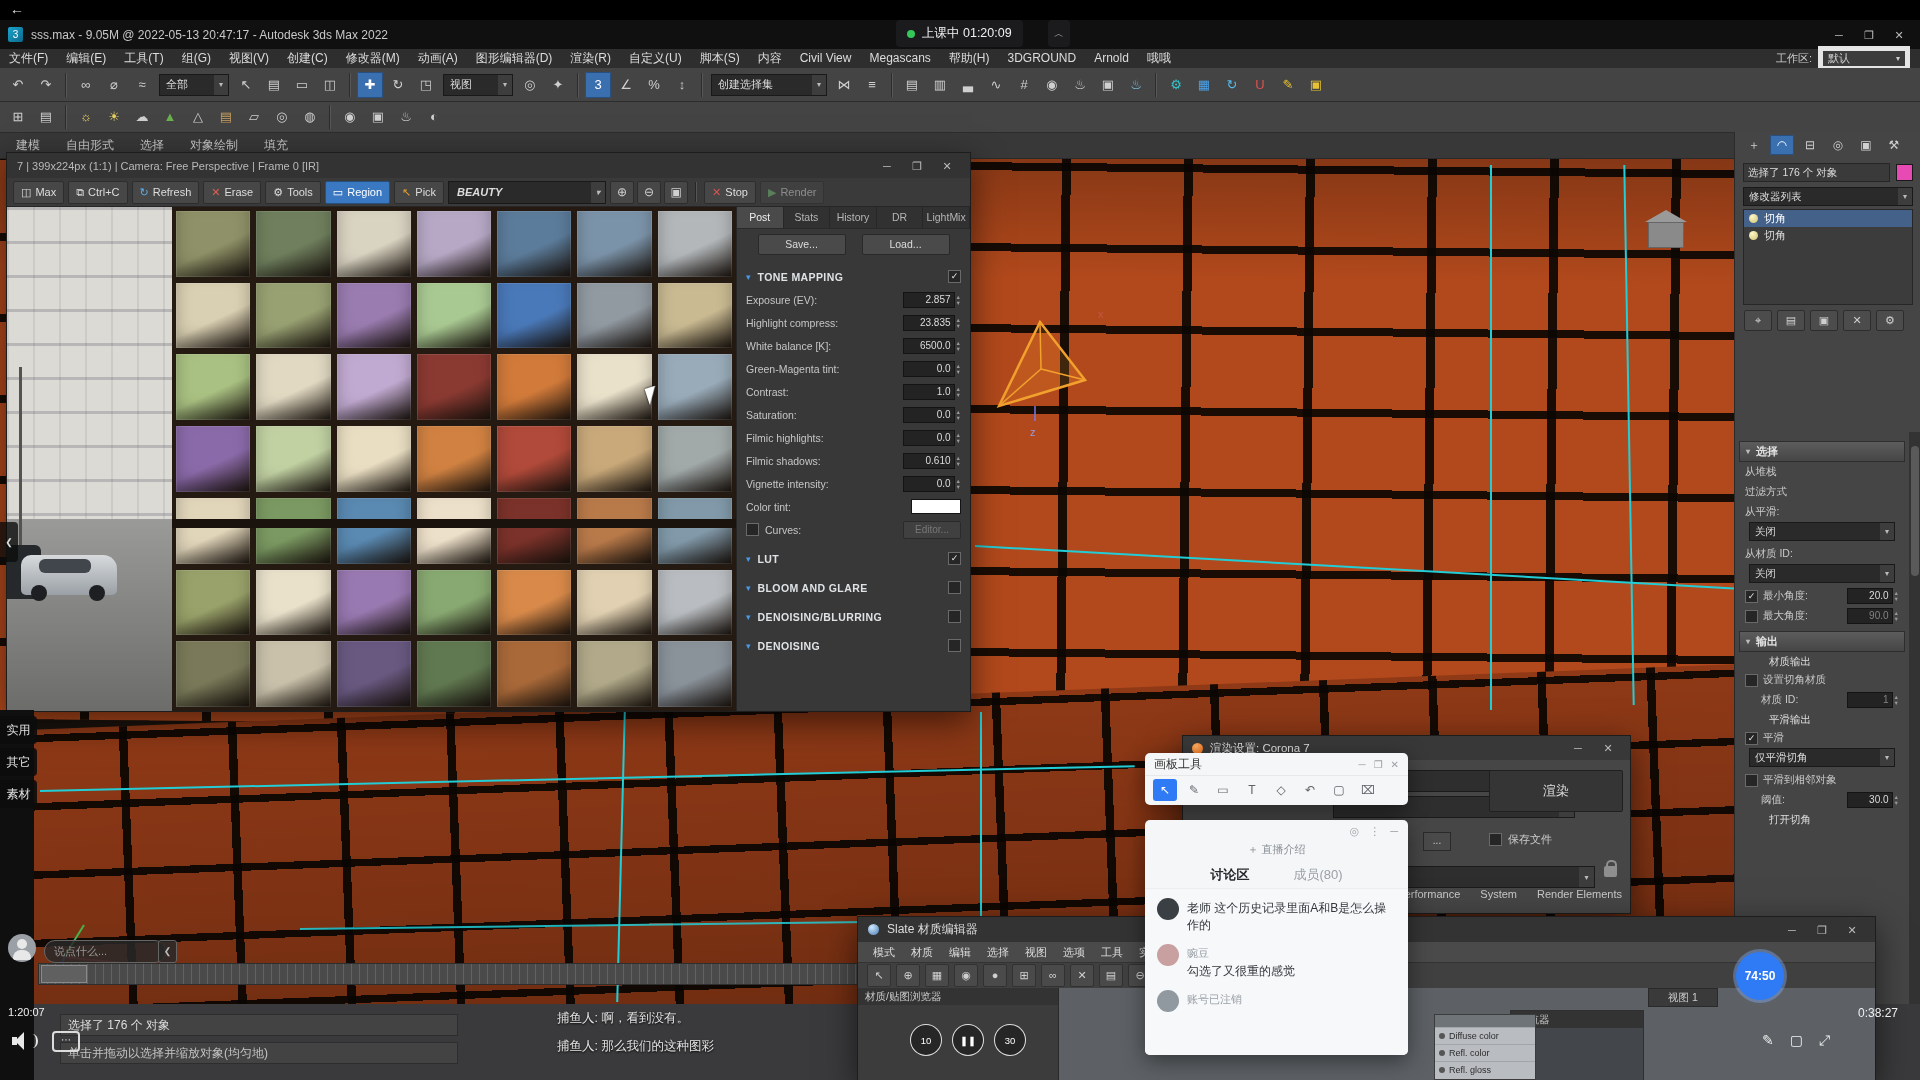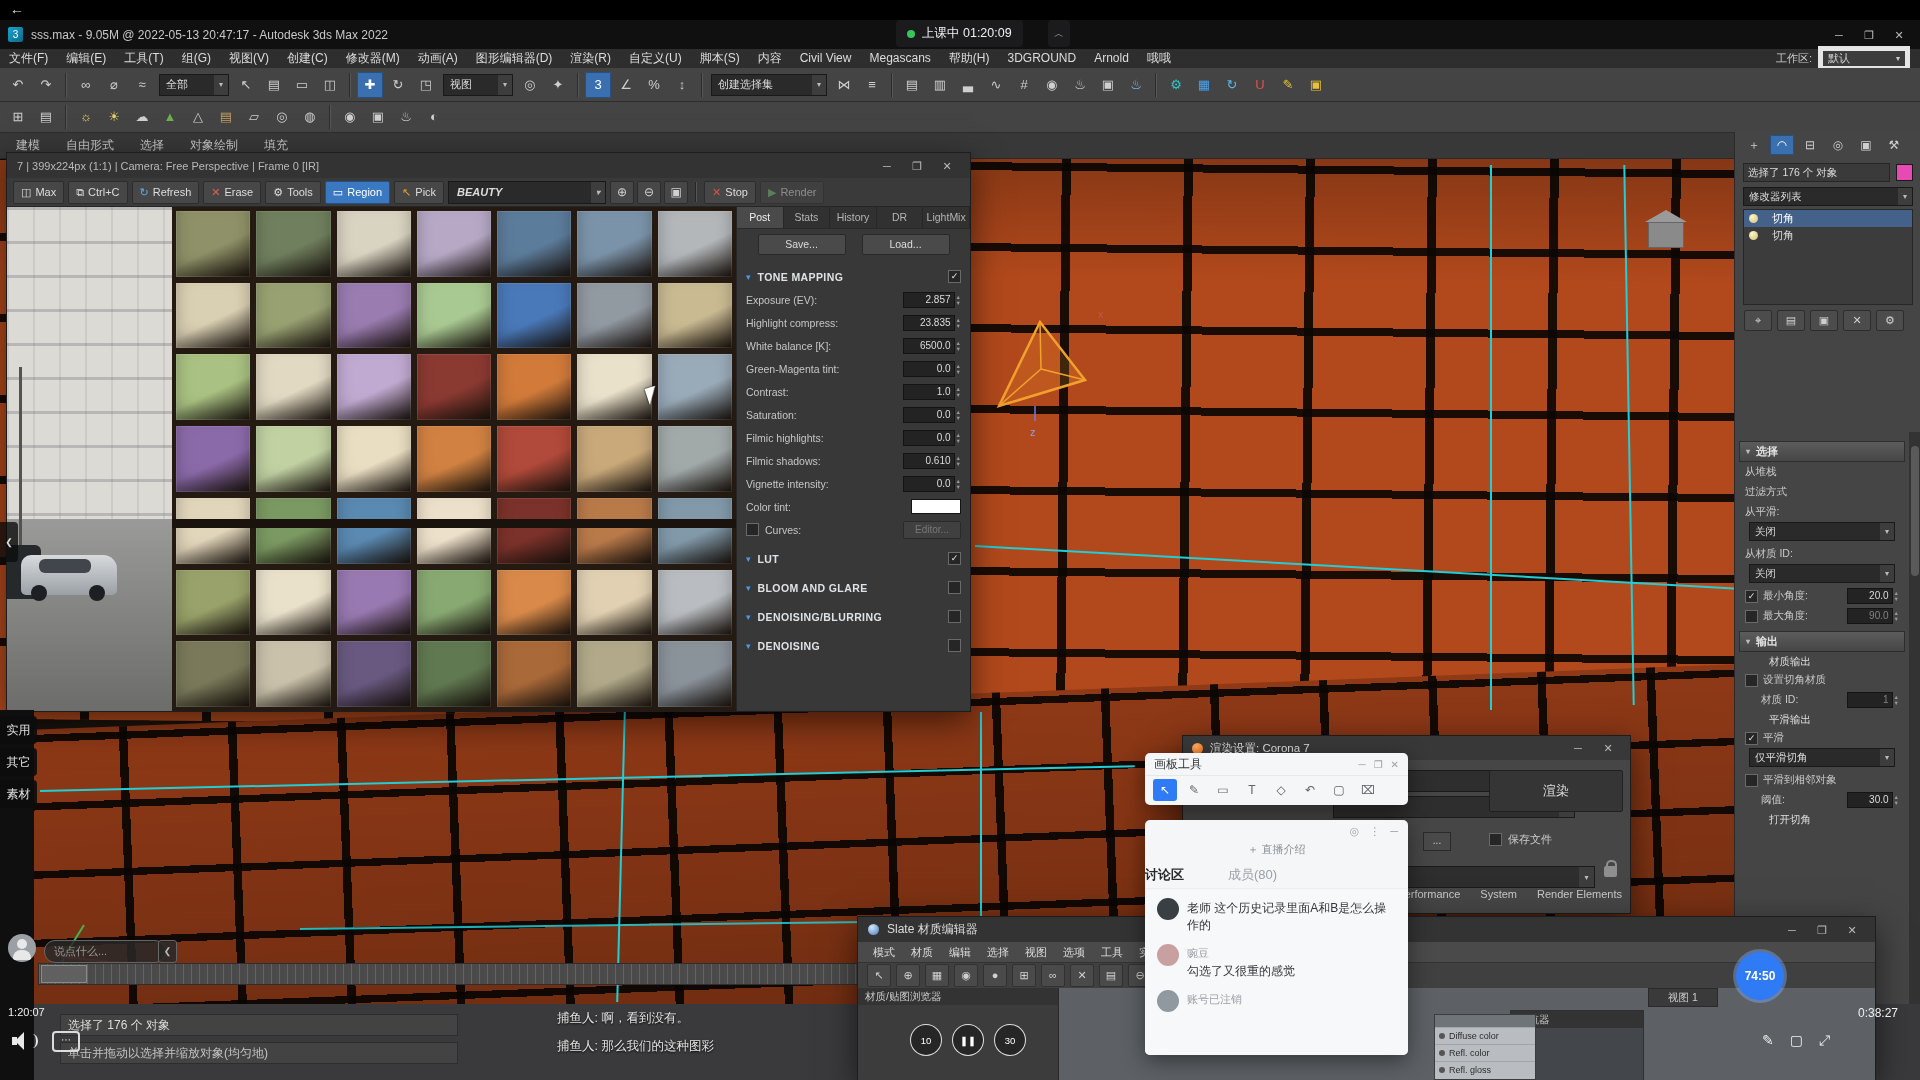--- a/index.html
+++ b/index.html
@@ -49,21 +49,21 @@
   .cmd{position:absolute;left:1734px;top:132px;width:186px;height:872px;background:#454545;z-index:3;border-left:1px solid #2a2a2a;}
   .cp-tabs{display:flex;gap:2px;padding:3px 6px;height:22px;}
   .cp-tabs .tb-icon{width:24px;height:20px;line-height:20px;font-size:12px;}
   .cp-name{display:flex;gap:6px;padding:3px 8px;align-items:center;}
   .cp-namefield{flex:1;height:17px;background:#3a3a3a;border:1px solid #262626;font-size:10.5px;color:#ddd;line-height:17px;padding:0 4px;overflow:hidden;white-space:nowrap;}
   .cp-swatch{width:15px;height:15px;background:#e84ab4;border:1px solid #1a1a1a;flex:none;}
   .dd2{height:17px;background:#2a2a2a;border:1px solid #191919;display:flex;align-items:center;justify-content:space-between;padding:0 0 0 5px;font-size:10.5px;color:#ddd;}
   .dd2 .dda{width:14px;height:100%;background:#3d3d3d;color:#bbb;font-size:8px;display:flex;align-items:center;justify-content:center;}
   .cp-modlist{margin:2px 8px;}
   .cp-stack{margin:3px 8px;height:94px;background:#3c3c3c;border:1px solid #272727;overflow:hidden;}
-  .stk-row{display:flex;align-items:center;gap:14px;height:17px;padding:0 5px;font-size:11px;color:#ddd;}
+  .stk-row{display:flex;align-items:center;gap:6px;height:17px;padding:0 5px;font-size:11px;color:#ddd;}
   .stk-row.sel{background:#44618a;color:#fff;}
   .bulb{width:9px;height:9px;border-radius:50%;background:radial-gradient(circle at 35% 30%,#fdf6c8,#cfc170);flex:none;}
   .cp-stackbtns{display:flex;gap:3px;padding:2px 8px;}
   .cp-stackbtns .tb-icon{width:26px;height:19px;line-height:19px;background:#4c4c4c;border:1px solid #2d2d2d;font-size:11px;}
   .cp-scroll{position:absolute;left:0;top:300px;right:12px;bottom:0;padding:4px 4px 0 4px;overflow:hidden;}
   .ro-h{height:19px;background:linear-gradient(#5c5c5c,#464646);border:1px solid #2e2e2e;display:flex;align-items:center;gap:6px;padding:0 6px;font-weight:bold;font-size:11px;color:#e2e2e2;margin-top:5px;}
   .ro-h .tri{font-size:8px;color:#bbb;}
   .ro-row{display:flex;align-items:center;height:20px;padding:0 6px;font-size:10.5px;color:#c9c9c9;gap:5px;}
   .ro-sub{height:18px;line-height:18px;padding:0 6px;font-size:10.5px;font-weight:normal;color:#ddd;margin-left:24px;}
   .ro-row .flex1{flex:1;}
@@ -158,21 +158,21 @@
   .lightwin{background:#f5f6f7;border-radius:5px;box-shadow:0 6px 22px rgba(0,0,0,.45);color:#333;}
   .board{position:absolute;left:1145px;top:753px;width:263px;height:52px;z-index:50;}
   .board-title{height:22px;display:flex;align-items:center;padding:0 9px;font-size:12px;color:#333;border-bottom:1px solid #e6e8ea;}
   .board-title .ctl{margin-left:auto;display:flex;gap:8px;color:#9aa0a6;font-size:10px;}
   .board-tools{display:flex;align-items:center;gap:5px;padding:3px 8px;}
   .bt-icon{width:24px;height:22px;border-radius:3px;color:#5f6368;font-size:12px;text-align:center;line-height:22px;}
   .bt-icon.active{background:#2f7bf5;color:#fff;}
   .chatwin{position:absolute;left:1145px;top:820px;width:263px;height:235px;z-index:50;overflow:hidden;}
   .chat-head{height:22px;display:flex;align-items:center;justify-content:flex-end;gap:10px;padding:0 10px;color:#9aa0a6;font-size:11px;}
   .chat-intro{height:20px;text-align:center;font-size:11px;color:#8a9096;}
-  .chat-tabs{height:26px;display:flex;justify-content:flex-start;gap:44px;align-items:center;border-bottom:1px solid #eceef0;}
+  .chat-tabs{height:26px;display:flex;justify-content:center;gap:44px;align-items:center;border-bottom:1px solid #eceef0;}
   .chat-tab{font-size:13px;color:#9aa0a6;}
   .chat-tab.active{color:#26282b;font-weight:bold;}
   .chat-body{position:absolute;left:0;top:70px;right:0;bottom:0;background:#f7f8fa;padding:8px 12px;overflow:hidden;}
   .msg{display:flex;gap:8px;margin-bottom:10px;}
   .msg-avatar{width:22px;height:22px;border-radius:50%;flex:none;}
   .msg-name{font-size:11px;color:#9aa0a6;margin-top:2px;}
   .msg-text{font-size:12px;color:#33363a;line-height:17px;margin-top:2px;max-width:205px;}
   
   .ovl{z-index:100;}
   .back{position:absolute;left:10px;top:1px;color:#e8e8e8;font-size:14px;z-index:100;}

